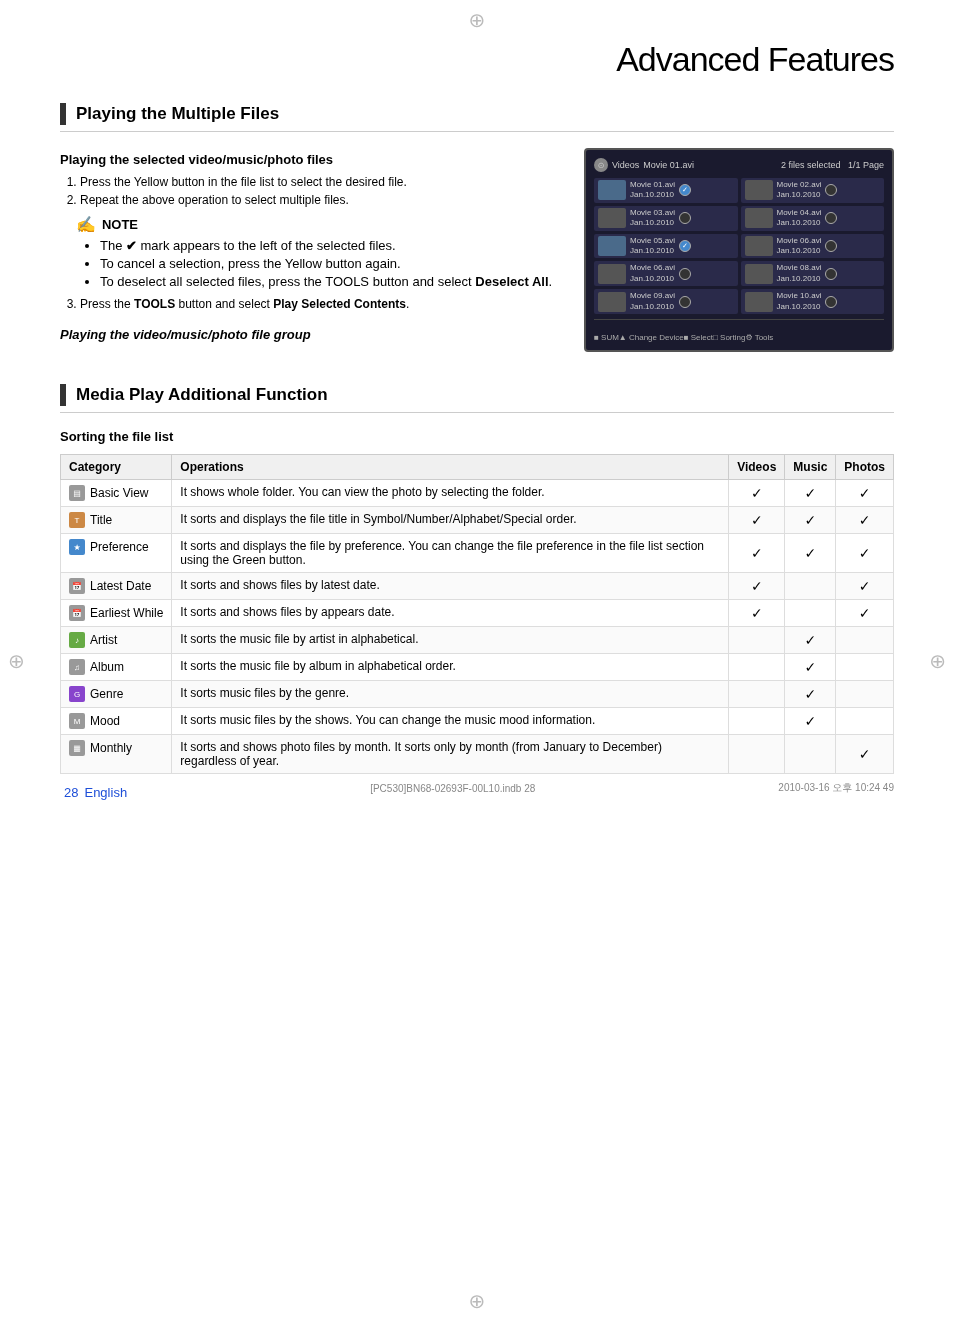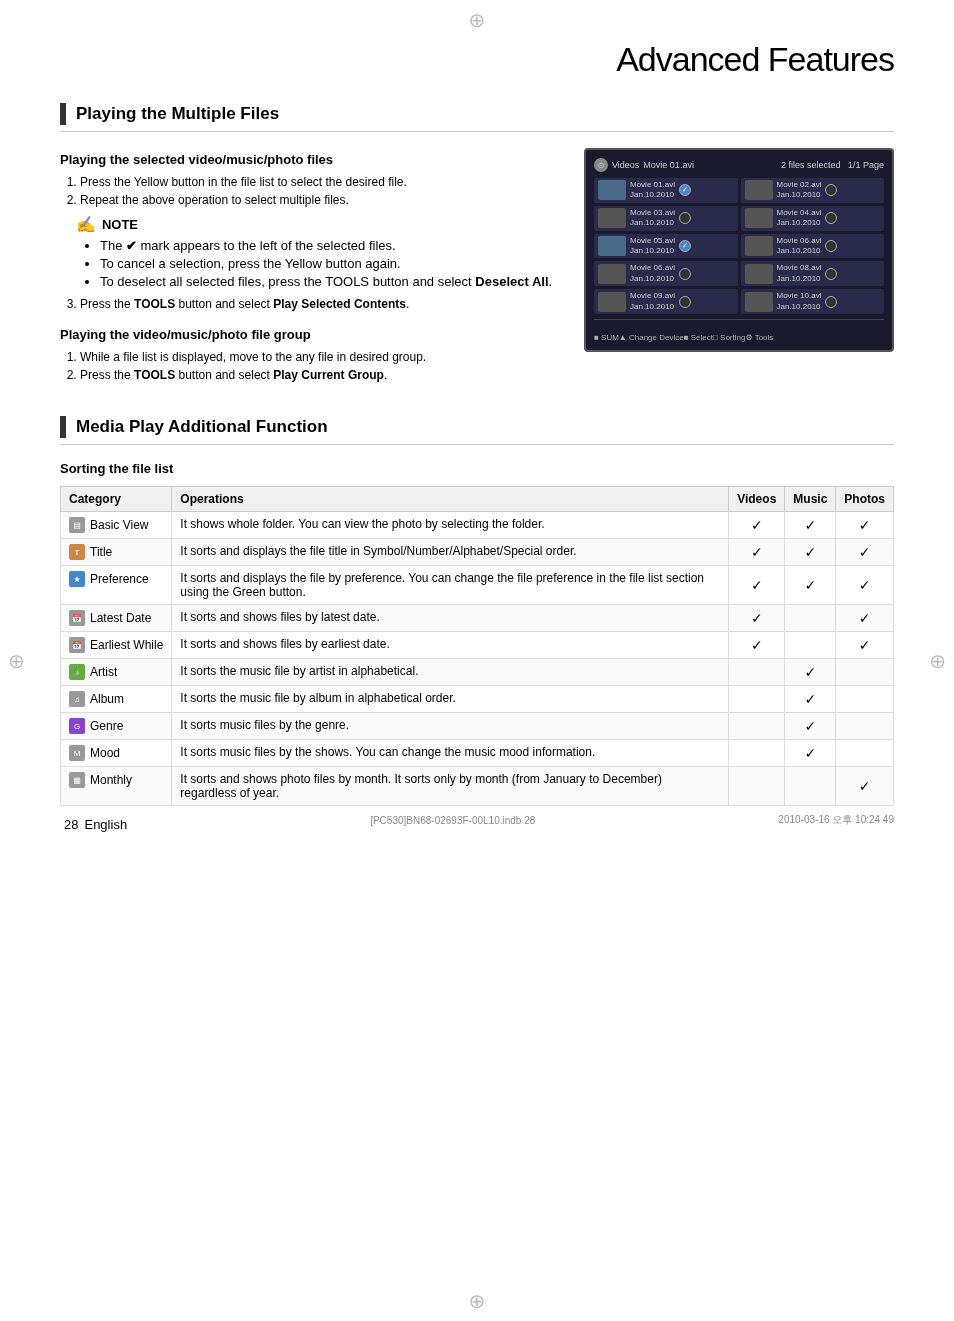--- a/index.html
+++ b/index.html
@@ -83,21 +83,21 @@
     .note-items {
       list-style: disc;
       margin-left: 24px;
     }
     .note-items li {
       font-size: 13px;
       margin-bottom: 3px;
     }
     b, strong { font-weight: bold; }
     .section2 { margin-top: 24px; }
-    .subsection2 { margin-top: 16px; margin-bottom: 10px; }
+    .subsection2 { margin-top: 16px; margin-bottom: 18px; font-style: italic; }
 
     
     .tv-screen {
       background: #1a1a2e;
       border: 2px solid #555;
       border-radius: 4px;
       padding: 8px;
       width: 310px;
       font-size: 10px;
       color: #fff;
@@ -244,21 +244,21 @@
       right: 60px;
       display: flex;
       justify-content: space-between;
       align-items: center;
       font-size: 11px;
       color: #555;
     }
     .page-number {
       font-size: 28px;
       font-weight: bold;
-      color: #000000;
+      color: #1d4ed8;
     }
     .page-number span {
       font-size: 13px;
       font-weight: normal;
       margin-left: 4px;
     }
     .footer-center {
       font-size: 10px;
       color: #888;
     }
@@ -327,24 +327,20 @@
           <li>To cancel a selection, press the Yellow button again.</li>
           <li>To deselect all selected files, press the TOOLS button and select <strong>Deselect All</strong>.</li>
         </ul>
       </div>
       <ol start="3">
         <li>Press the <strong>TOOLS</strong> button and select <strong>Play Selected Contents</strong>.</li>
       </ol>
 
       <div class="subsection2">
         <div class="subsection-title">Playing the video/music/photo file group</div>
-        <ol>
-          <li>While a file list is displayed, move to the any file in desired group.</li>
-          <li>Press the <strong>TOOLS</strong> button and select <strong>Play Current Group</strong>.</li>
-        </ol>
       </div>
     </div>
 
     <div class="image-col">
       <div class="tv-screen">
         <div class="tv-header">
           <div class="tv-header-left">
             <div class="tv-icon-circle">⊙</div>
             <span>Videos</span>
             <span>Movie 01.avi</span>
@@ -511,21 +507,21 @@
             <td class="check-cell"></td>
             <td class="check-cell">✓</td>
           </tr>
           <tr>
             <td>
               <div class="cat-cell">
                 <div class="cat-icon gray">📅</div>
                 <span>Earliest While</span>
               </div>
             </td>
-            <td>It sorts and shows files by earliest date.</td>
+            <td>It sorts and shows files by appears date.</td>
             <td class="check-cell">✓</td>
             <td class="check-cell"></td>
             <td class="check-cell">✓</td>
           </tr>
           <tr>
             <td>
               <div class="cat-cell">
                 <div class="cat-icon green">♪</div>
                 <span>Artist</span>
               </div>

